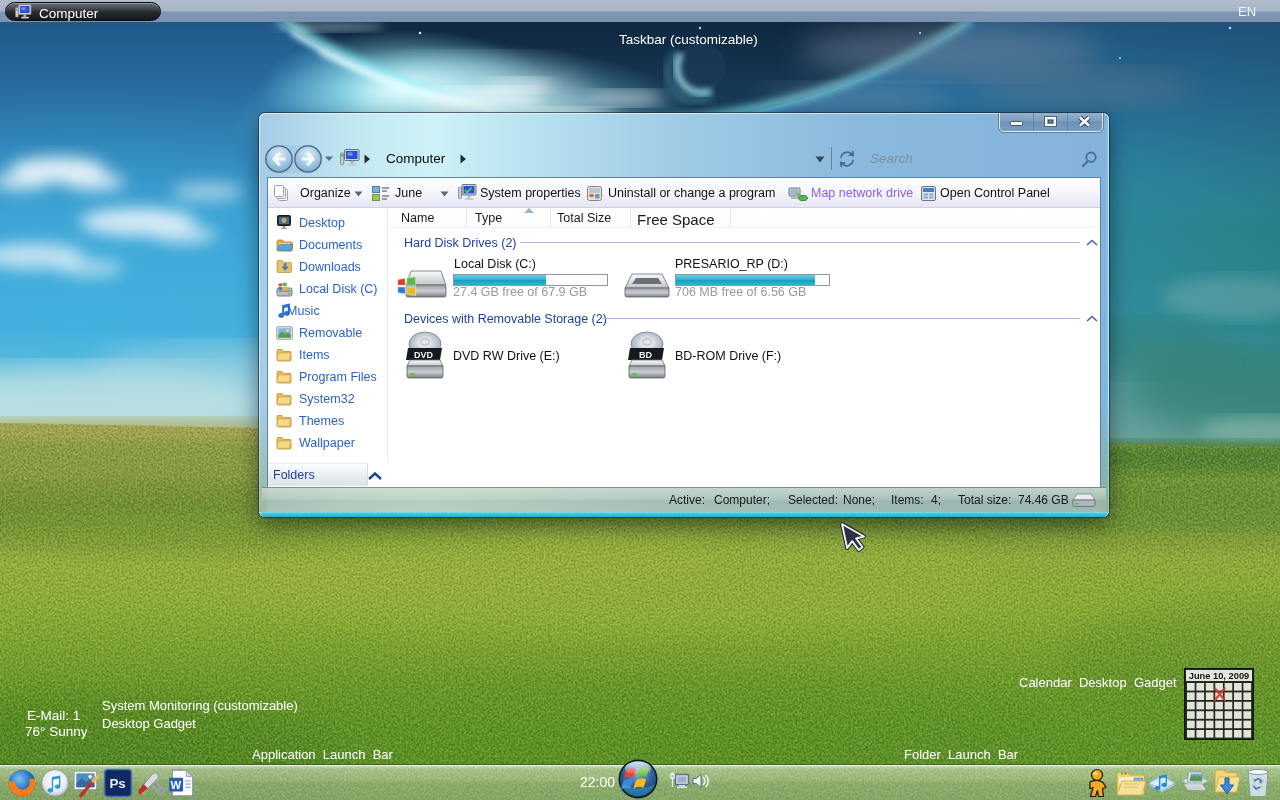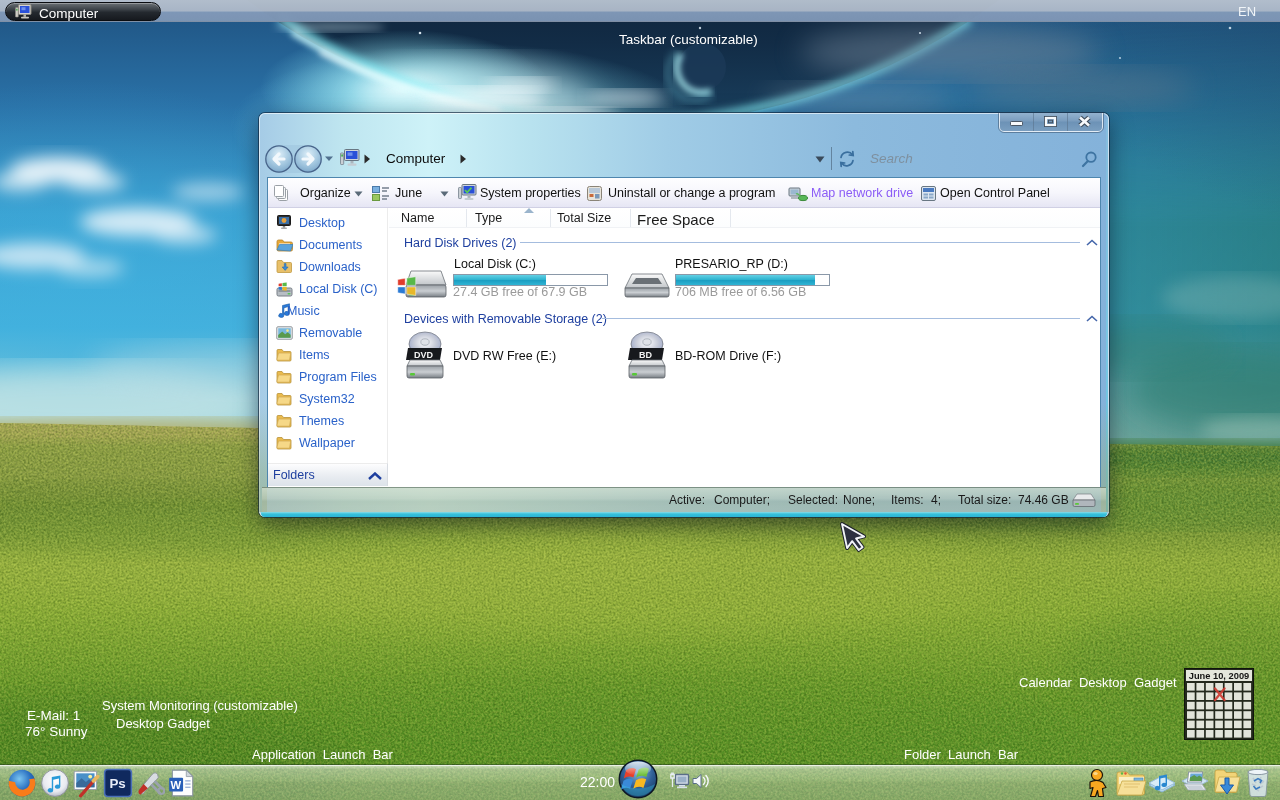--- a/index.html
+++ b/index.html
@@ -388,21 +388,21 @@
       <svg width="0" height="0">
               <defs>
                 <g id="foldsym">
         <path d="M1,2.5 a1,1 0 0 1 1,-1 h4 l1.5,2 h6.5 a1,1 0 0 1 1,1 v7.5 a1,1 0 0 1 -1,1 h-12 a1,1 0 0 1 -1,-1 z" fill="#eabb4e" stroke="#b8923a" stroke-width="0.8"></path>
         <path d="M2.5,5 h11 a1,1 0 0 1 1,1.2 l-1,6 h-11.5 a1,1 0 0 1 -1,-1.2 z" fill="#f6d887" stroke="#cfa850" stroke-width="0.7"></path>
       </g>
               </defs>
             </svg>
     </div>
 
-    <div style="position:absolute;left:0;top:285px;width:120px;height:23px;background:linear-gradient(180deg,#fdfdfe,#e7ebf0 60%,#dde3ea);border-top:1px solid #ececec;border-right:1px solid #d8dce2;">
+    <div style="position:absolute;left:0;top:285px;width:100px;height:23px;background:linear-gradient(180deg,#fdfdfe,#e7ebf0 60%,#dde3ea);border-top:1px solid #ececec;border-right:1px solid #d8dce2;">
       <span style="position:absolute;left:5px;top:4px;font-size:12.5px;color:#1e3f9f;">Folders</span>
       <svg width="14" height="8" viewBox="0 0 14 8" style="position:absolute;left:100px;top:8px;">
               <path d="M1,7 L7,1.5 L13,7" stroke="#1e3f9f" stroke-width="2.4" fill="none"></path>
             </svg>
     </div>
 
     <div style="position:absolute;left:121px;top:30px;width:711px;height:20px;background:linear-gradient(180deg,#ffffff,#fcfdfe);border-bottom:1px solid #f0f2f5;"></div>
     <span style="position:absolute;left:133px;top:33px;font-size:12.5px;color:#1a1a1a;">Name</span>
     <span style="position:absolute;left:207px;top:33px;font-size:12.5px;color:#1a1a1a;">Type</span>
     <span style="position:absolute;left:289px;top:33px;font-size:12.5px;color:#1a1a1a;">Total Size</span>
@@ -477,21 +477,21 @@
               </radialGradient>
       </defs>
       <ellipse cx="25" cy="13" rx="16" ry="12" fill="url(#disc)" stroke="#787e88" stroke-width="0.8"></ellipse>
       <ellipse cx="25" cy="11" rx="4.2" ry="3.2" fill="#dfe2e8" stroke="#9aa0aa" stroke-width="0.7"></ellipse>
       <path d="M8,17 L42,17 L40,29 L6,29 Z" fill="#17191d"></path>
       <text x="14" y="27" font-size="9" font-weight="bold" fill="#f2f2f2" font-family="Liberation Sans">DVD</text>
       <path d="M10,29 L40,29 L43,35 L7,35 Z" fill="url(#hddtop)" stroke="#6a7076" stroke-width="0.8"></path>
       <path d="M7,35 h36 v10 a2,2 0 0 1 -2,2 h-32 a2,2 0 0 1 -2,-2 Z" fill="url(#hddfront)" stroke="#5a6066" stroke-width="0.8"></path>
       <rect x="10" y="42" width="5" height="2.5" rx="1" fill="#58c838"></rect>
     </svg>
-    <span style="position:absolute;left:185px;top:171px;font-size:12.5px;color:#111;">DVD RW Free (E:)</span>
+    <span style="position:absolute;left:185px;top:171px;font-size:12.5px;color:#111;">DVD RW Drive (E:)</span>
 
     <svg width="48" height="50" viewBox="0 0 48 50" style="position:absolute;left:354px;top:153px;">
       <ellipse cx="25" cy="13" rx="16" ry="12" fill="url(#disc)" stroke="#787e88" stroke-width="0.8"></ellipse>
       <ellipse cx="25" cy="11" rx="4.2" ry="3.2" fill="#dfe2e8" stroke="#9aa0aa" stroke-width="0.7"></ellipse>
       <path d="M8,17 L42,17 L40,29 L6,29 Z" fill="#17191d"></path>
       <text x="17" y="27" font-size="9" font-weight="bold" fill="#f2f2f2" font-family="Liberation Sans">BD</text>
       <path d="M10,29 L40,29 L43,35 L7,35 Z" fill="url(#hddtop)" stroke="#6a7076" stroke-width="0.8"></path>
       <path d="M7,35 h36 v10 a2,2 0 0 1 -2,2 h-32 a2,2 0 0 1 -2,-2 Z" fill="url(#hddfront)" stroke="#5a6066" stroke-width="0.8"></path>
       <rect x="10" y="42" width="5" height="2.5" rx="1" fill="#58c838"></rect>
     </svg>
@@ -514,21 +514,21 @@
       <rect x="3" y="10" width="4" height="1.8" rx="0.9" fill="#58c838"></rect>
     </svg>
   </div>
 
   <div style="position:absolute;left:2px;top:399px;width:846px;height:5px;background:linear-gradient(180deg,#8adce8 0%,#38c2dc 40%,#2ab4d4 100%);border-radius:0 0 4px 4px;"></div>
 </div>
 
 <span class="lbl" style="left:27px;top:708px;">E-Mail: 1</span>
 <span class="lbl" style="left:25px;top:724px;">76° Sunny</span>
 <span class="lbl" style="left:102px;top:698px;font-size:13px;">System Monitoring (customizable)</span>
-<span class="lbl" style="left:116px;top:716px;font-size:13px;">Desktop Gadget</span>
+<span class="lbl" style="left:102px;top:716px;font-size:13px;">Desktop Gadget</span>
 <span class="lbl" style="left:252px;top:747px;font-size:13px;">Application&nbsp; Launch&nbsp; Bar</span>
 <span class="lbl" style="left:904px;top:747px;font-size:13px;">Folder&nbsp; Launch&nbsp; Bar</span>
 <span class="lbl" style="left:1019px;top:675px;font-size:13px;">Calendar&nbsp; Desktop&nbsp; Gadget</span>
 
 <svg width="72" height="74" viewBox="0 0 72 74" style="position:absolute;left:1184px;top:668px;">
   <rect x="0.5" y="0.5" width="69" height="71" fill="#23281c" stroke="#10140c"></rect>
   <rect x="2" y="2" width="66" height="11" fill="#e4e6dc"></rect>
   <text x="35" y="11" text-anchor="middle" font-size="9.3" font-weight="bold" fill="#141414" font-family="Liberation Sans">June 10, 2009</text>
   <g fill="#e2e4da">
     <g id="calrow">

